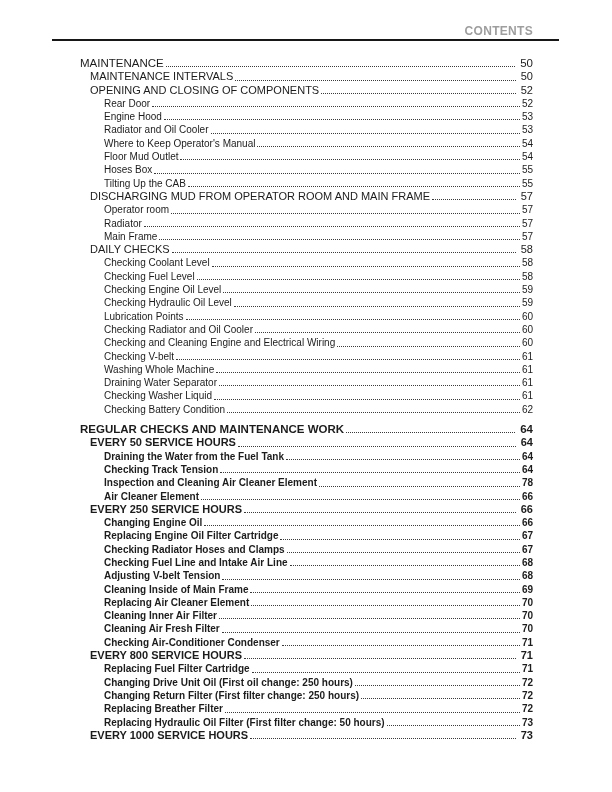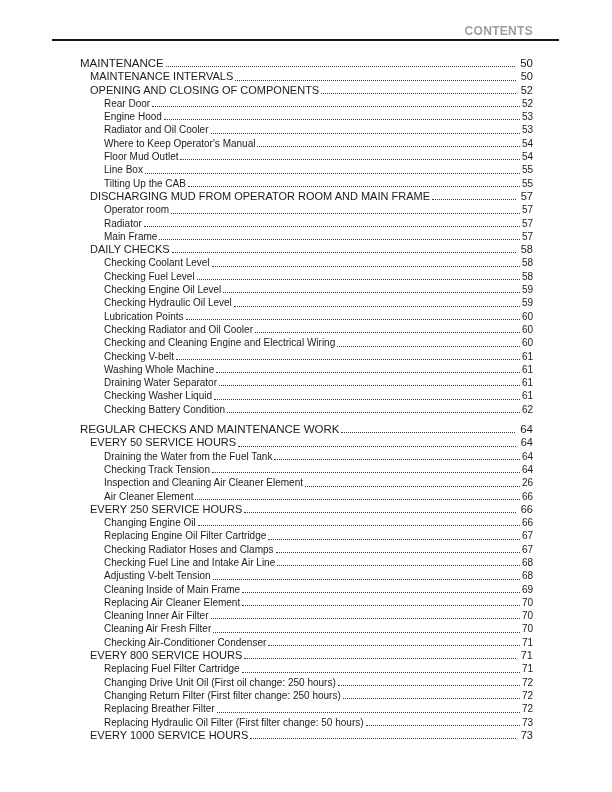--- a/index.html
+++ b/index.html
@@ -30,21 +30,21 @@
     height: 2px;
     background: #171717;
   }
   .toc {
     position: absolute;
     top: 57px;
     left: 80px;
     width: 453px;
   }
   .toc-section { display: block; }
-  .section-gap { margin-top: 7px; }
+  .section-gap { margin-top: 7px; font-weight: bold; }
   .row {
     display: flex;
     align-items: baseline;
     line-height: 13.3px;
     white-space: nowrap;
   }
   .row .title { flex: 0 0 auto; }
   .row .leader {
     flex: 1 1 auto;
     min-width: 8px;
@@ -100,21 +100,21 @@
           <span class="title">Where to Keep Operator's Manual</span>
           <span class="leader"></span>
           <span class="num">54</span>
         </div>
         <div class="row l3">
           <span class="title">Floor Mud Outlet</span>
           <span class="leader"></span>
           <span class="num">54</span>
         </div>
         <div class="row l3">
-          <span class="title">Line Box</span>
+          <span class="title">Hoses Box</span>
           <span class="leader"></span>
           <span class="num">55</span>
         </div>
         <div class="row l3">
           <span class="title">Tilting Up the CAB</span>
           <span class="leader"></span>
           <span class="num">55</span>
         </div>
         <div class="row l2">
           <span class="title">DISCHARGING MUD FROM OPERATOR ROOM AND MAIN FRAME</span>
@@ -219,21 +219,21 @@
           <span class="num">64</span>
         </div>
         <div class="row l3">
           <span class="title">Checking Track Tension</span>
           <span class="leader"></span>
           <span class="num">64</span>
         </div>
         <div class="row l3">
           <span class="title">Inspection and Cleaning Air Cleaner Element</span>
           <span class="leader"></span>
-          <span class="num">26</span>
+          <span class="num">78</span>
         </div>
         <div class="row l3">
           <span class="title">Air Cleaner Element</span>
           <span class="leader"></span>
           <span class="num">66</span>
         </div>
         <div class="row l2">
           <span class="title">EVERY 250 SERVICE HOURS</span>
           <span class="leader"></span>
           <span class="num">66</span>

